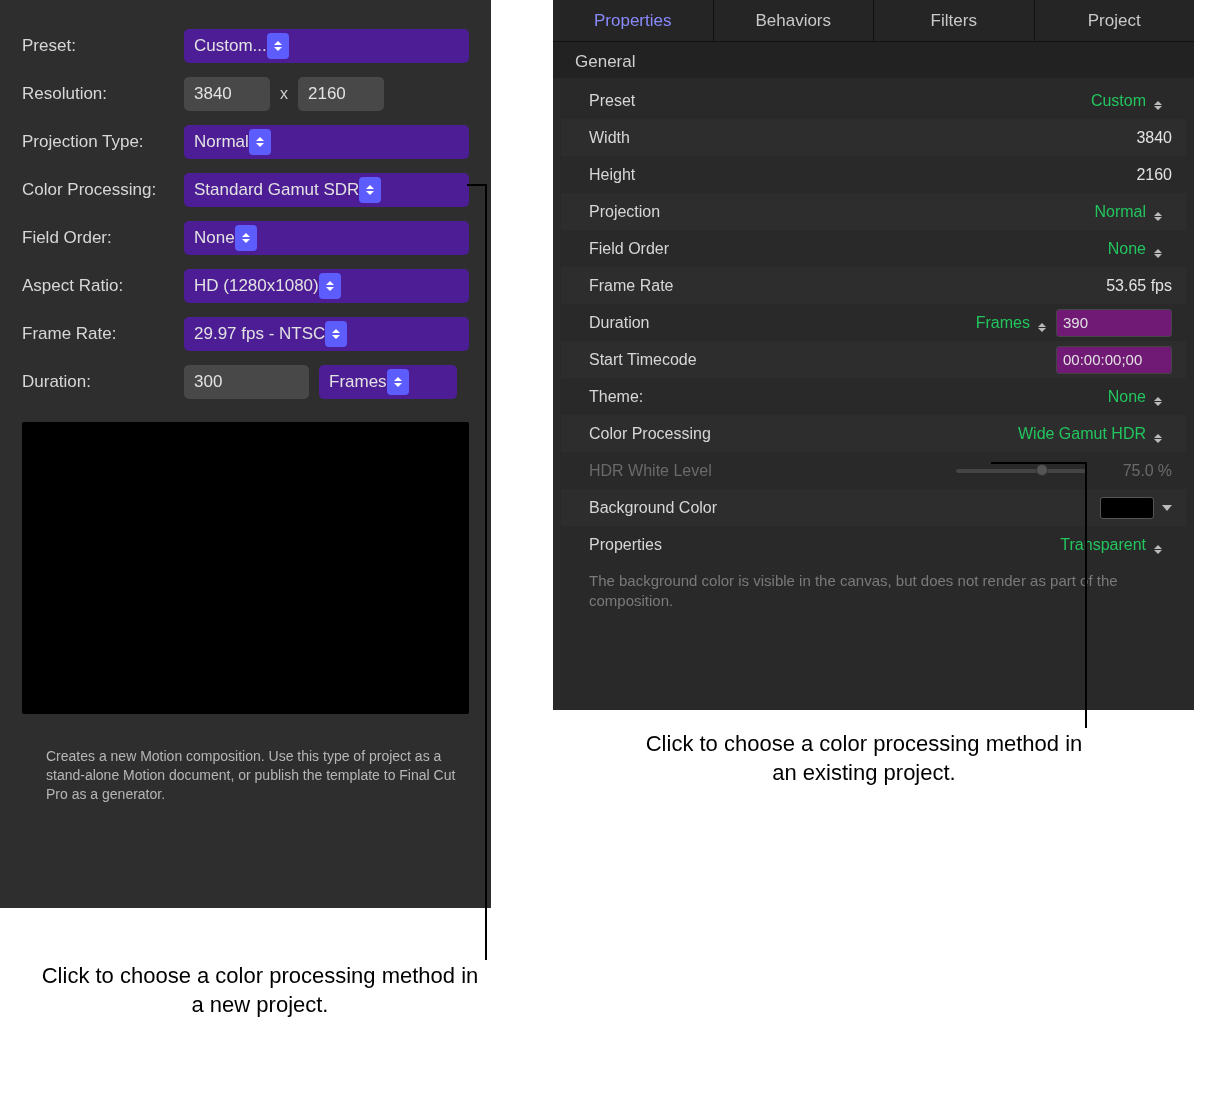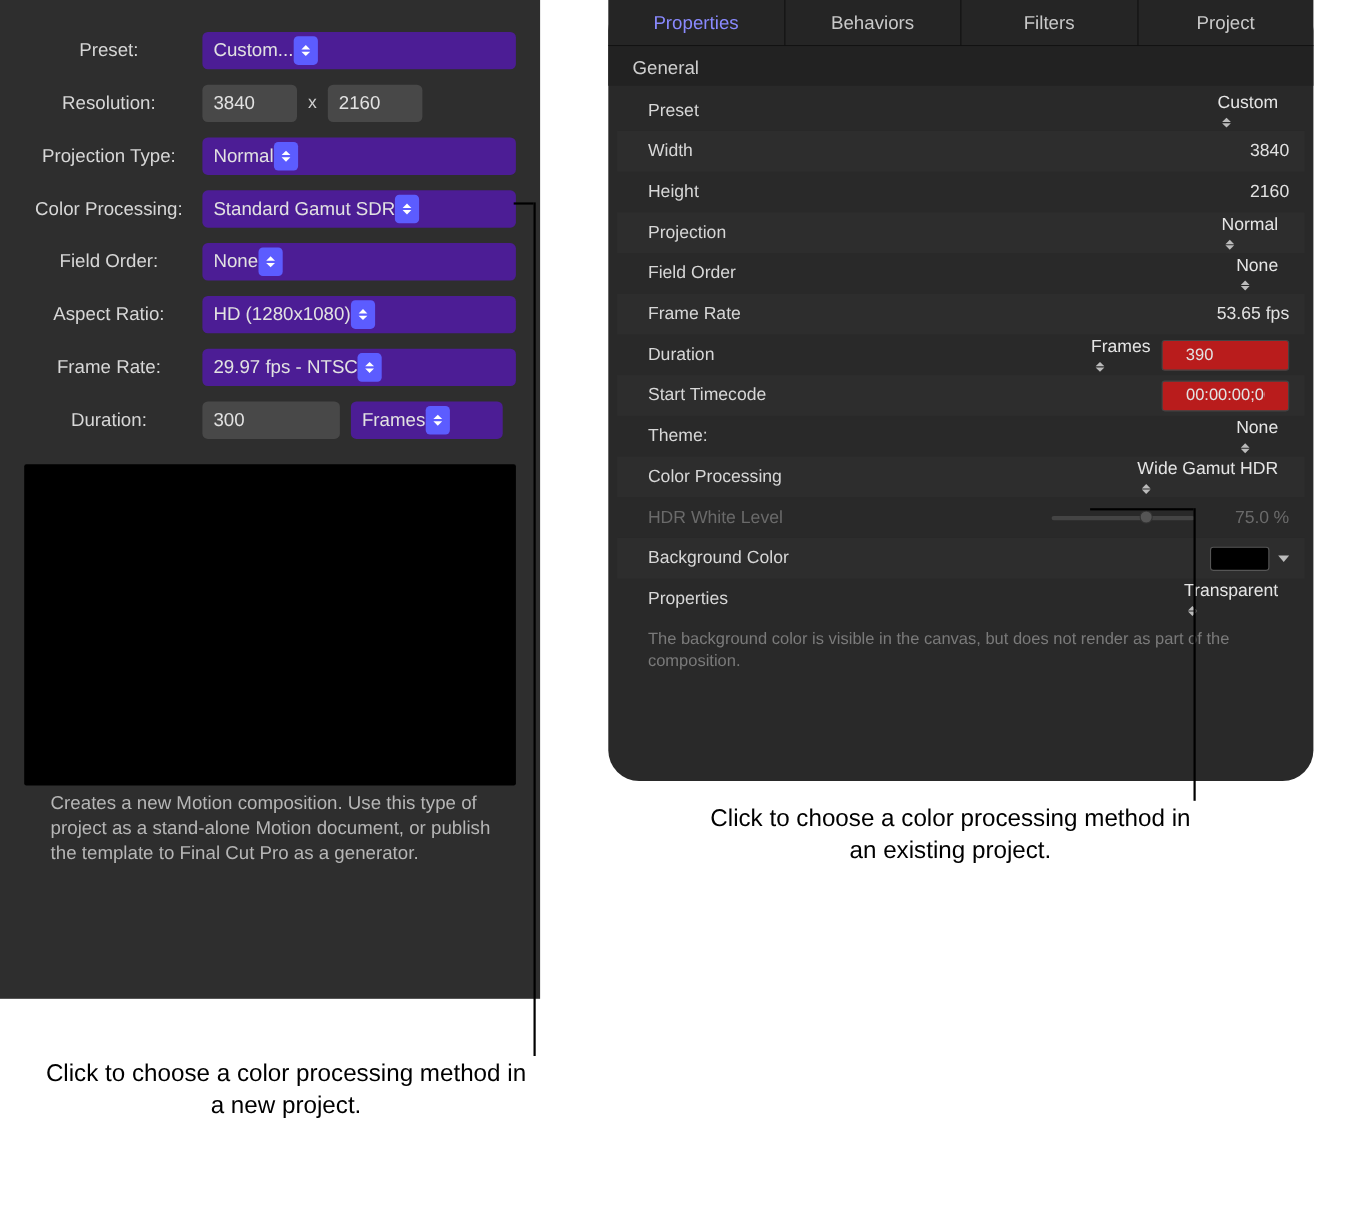--- a/index.html
+++ b/index.html
@@ -20,21 +20,21 @@
     padding: 22px 22px 0 22px;
     color: #d7d7d7;
   }
   .np-row {
     display: flex;
     align-items: center;
     height: 48px;
   }
   .np-label {
     width: 162px;
-    text-align: center;
+    text-align: left;
     padding-right: 8px;
     font-size: 17px;
     color: #d7d7d7;
   }
   .np-field { flex: 1; display: flex; gap: 10px; align-items: center; }
   .np-select {
     flex: 1;
     display: flex;
     align-items: center;
     height: 34px;
@@ -79,35 +79,34 @@
 
   .np-select.w-frames { flex: none; width: 138px; }
 
   .preview-box {
     margin-top: 16px;
     height: 292px;
     background: #000;
     border-radius: 2px;
   }
   .np-desc {
-    margin-top: 5px;
-    font-size: 17px;
+    margin-top: 33px;
+    font-size: 14px;
     line-height: 1.35;
     color: #b6b6b6;
     padding: 0 10px 0 24px;
   }
 
   
   .right-panel {
     position: absolute;
     left: 553px; top: 0;
     width: 641px; height: 710px;
     background: #292929;
     color: #d7d7d7;
-    border-radius: 28px;
   }
   .tabbar {
     display: flex;
     height: 42px;
     background: #252525;
     border-bottom: 1px solid #111;
   }
   .tab {
     flex: 1;
     display: flex;
@@ -132,33 +131,33 @@
     display: flex;
     align-items: center;
     height: 37px;
     padding: 0 14px 0 28px;
     font-size: 16px;
   }
   .ir:nth-child(even) { background: #2d2d2d; }
   .ir-label { flex: 1; color: #d7d7d7; }
   .ir-label.dim { color: #6a6a6a; }
   .ir-mid  {
-    display: flex; align-items: flex-start; gap: 4px;
-    color: #e5e5e5; padding-right: 10px; flex-direction: column;
+    display: flex; align-items: flex-end; gap: 4px;
+    color: #22c55e; padding-right: 10px;
   }
   .ir-val  { width: 120px; text-align: right; color: #e2e2e2; }
   .ir-val.dim  { color: #6a6a6a; }
   .ir-val-inp {
     width: 116px; height: 28px;
-    background: #b91c1c;
+    background: #701a75;
     border: 1px solid #444;
     border-radius: 3px;
     color: #e2e2e2;
     font-size: 15px;
-    padding: 0 21px;
+    padding: 0 6px;
   }
   .updown {
     display: inline-flex; flex-direction: column;
     margin-left: 4px; gap: 1px;
   }
   .updown::before, .updown::after {
     content:"";
     width:0; height:0;
     border-left:4px solid transparent;
     border-right:4px solid transparent;

